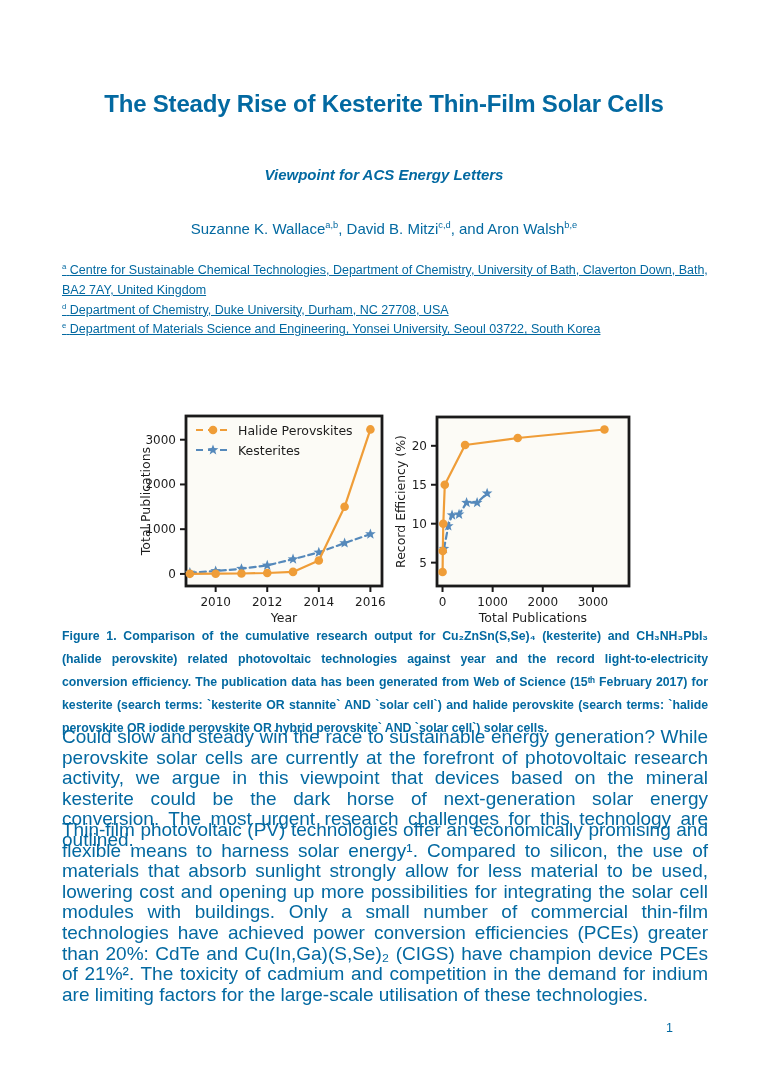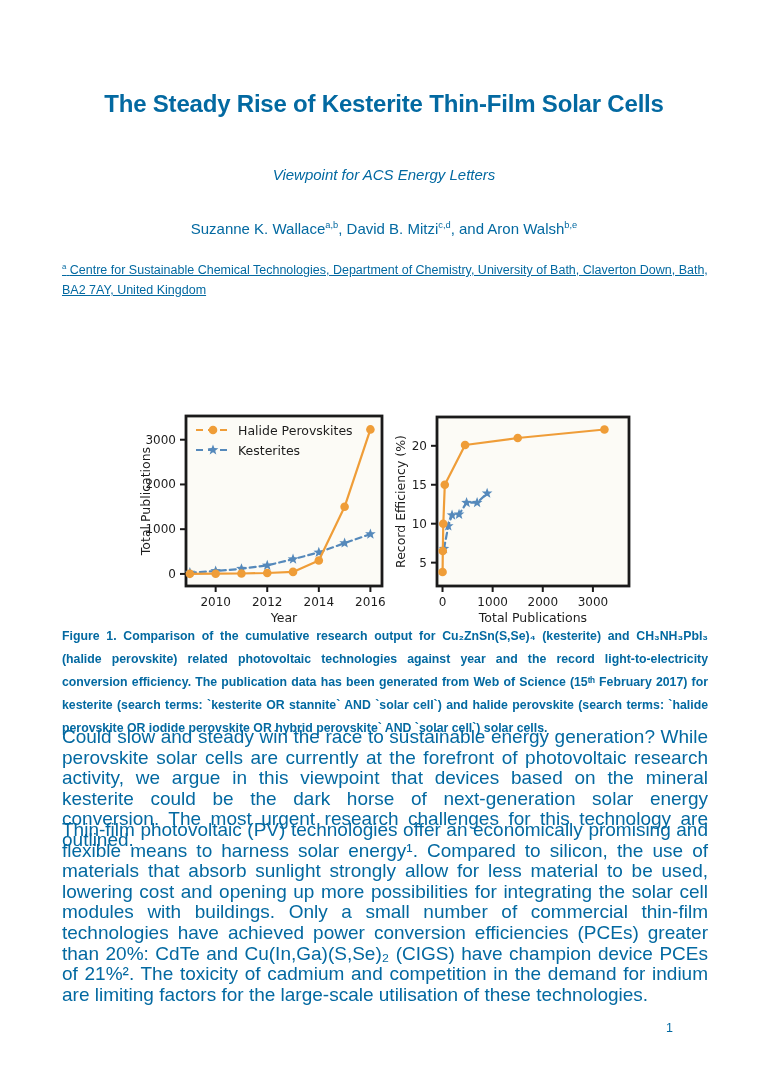--- a/index.html
+++ b/index.html
@@ -7,21 +7,21 @@
     position:relative; width:768px; height:1087px; background:#ffffff;
     font-family:"Liberation Sans","DejaVu Sans",sans-serif; color:#0369a1;
     overflow:hidden;
   }
   .title {
     position:absolute; top:90px; left:0; width:768px; text-align:center;
     font-size:24px; font-weight:bold; letter-spacing:-0.2px;
   }
   .subtitle {
     position:absolute; top:166px; left:0; width:768px; text-align:center;
-    font-size:15px; font-weight:normal; font-style:italic;
+    font-size:15px; font-weight:bold; font-style:italic;
   }
   .authors {
     position:absolute; top:220px; left:0; width:768px; text-align:center;
     font-size:15px;
   }
   sup { font-size:62%; line-height:0;text-align:right; }
   .affiliations {
     position:absolute; top:261px; left:62px; width:646px;
     font-size:12.5px; line-height:19.8px;text-decoration:underline;
   }
@@ -48,20 +48,22 @@
 <div class="page">
 
   <div class="title">The Steady Rise of Kesterite Thin-Film Solar Cells</div>
 
   <div class="subtitle">Viewpoint for ACS Energy Letters</div>
 
   <div class="authors"><span>Suzanne K. Wallace</span><sup>a,b</sup><span>, </span><span>David B. Mitzi</span><sup>c,d</sup><span>, and </span><span>Aron Walsh</span><sup>b,e</sup></div>
 
   <div class="affiliations">
     <p class="affiliation"><sup>a</sup> <span>Centre for Sustainable Chemical Technologies, Department of Chemistry, University of Bath, Claverton Down, Bath, BA2 7AY, United Kingdom</span></p>
+    <p class="affiliation"><sup>d</sup> <span>Department of Chemistry, Duke University, Durham, NC 27708, USA</span></p>
+    <p class="affiliation"><sup>e</sup> <span>Department of Materials Science and Engineering, Yonsei University, Seoul 03722, South Korea</span></p>
   </div>
 
   <div class="figure">
     <svg id="chart-left" width="300" height="215" viewBox="0 0 300 215">
         <rect x="88" y="8" width="196" height="170" fill="#FCFBF6" stroke="#1A1A1A" stroke-width="2.8"></rect>
         <line x1="117.65789473684391" y1="179" x2="117.65789473684391" y2="184" stroke="#1A1A1A" stroke-width="2"></line>
         <text x="117.65789473684391" y="198" text-anchor="middle" font-size="12" fill="#1d1d1d">2010</text>
         <line x1="169.23684210526403" y1="179" x2="169.23684210526403" y2="184" stroke="#1A1A1A" stroke-width="2"></line>
         <text x="169.23684210526403" y="198" text-anchor="middle" font-size="12" fill="#1d1d1d">2012</text>
         <line x1="220.8157894736842" y1="179" x2="220.8157894736842" y2="184" stroke="#1A1A1A" stroke-width="2"></line>

